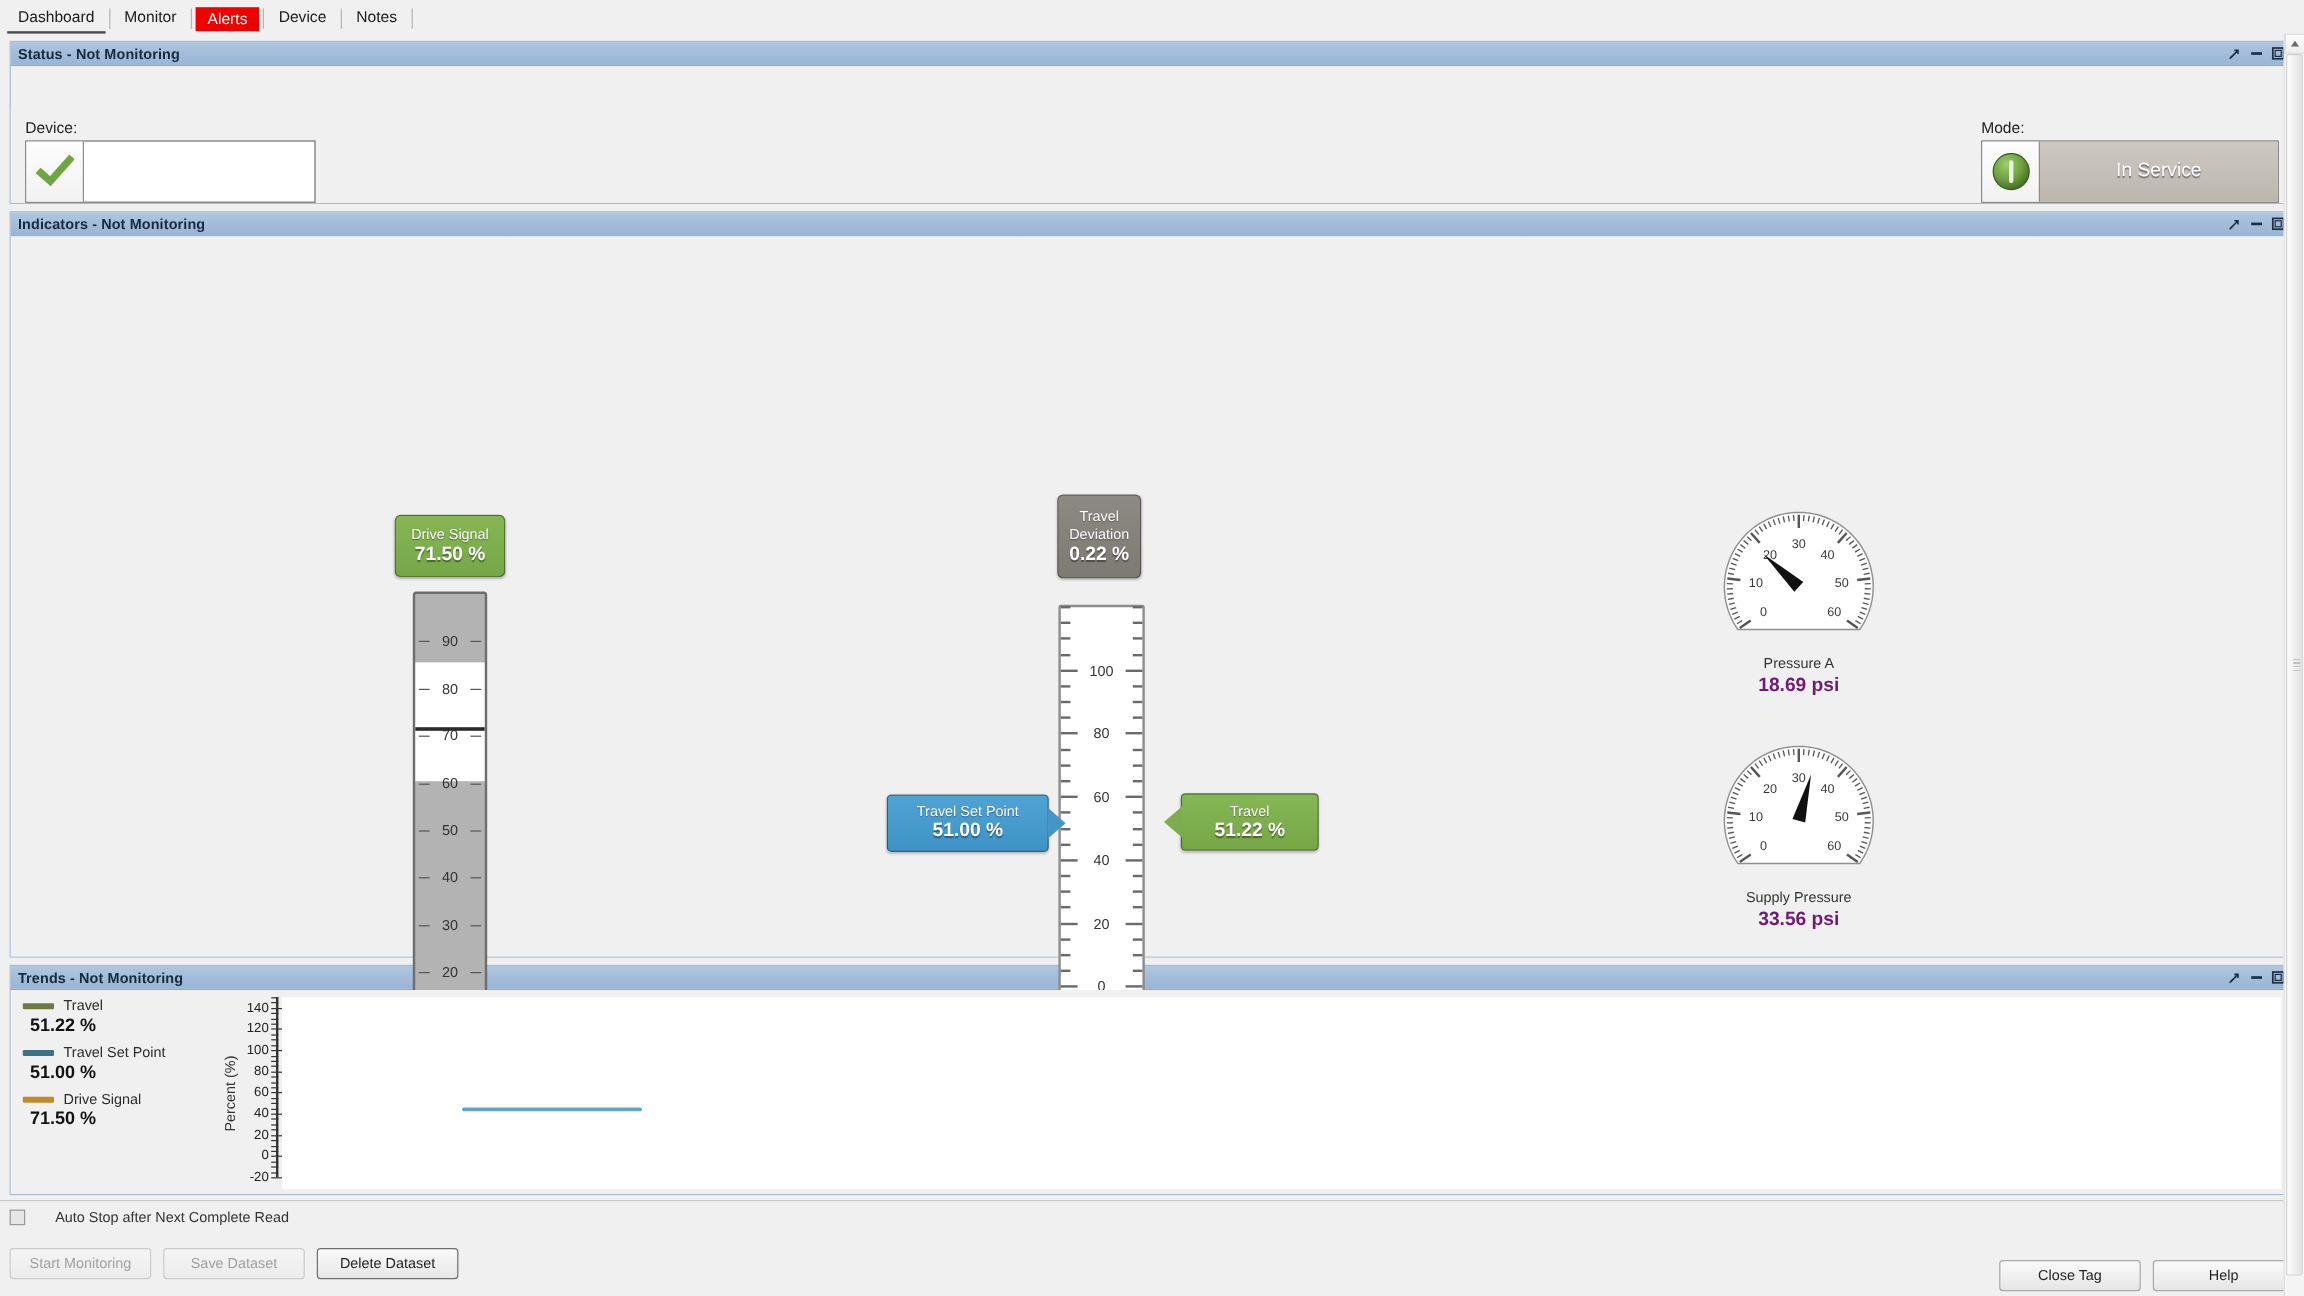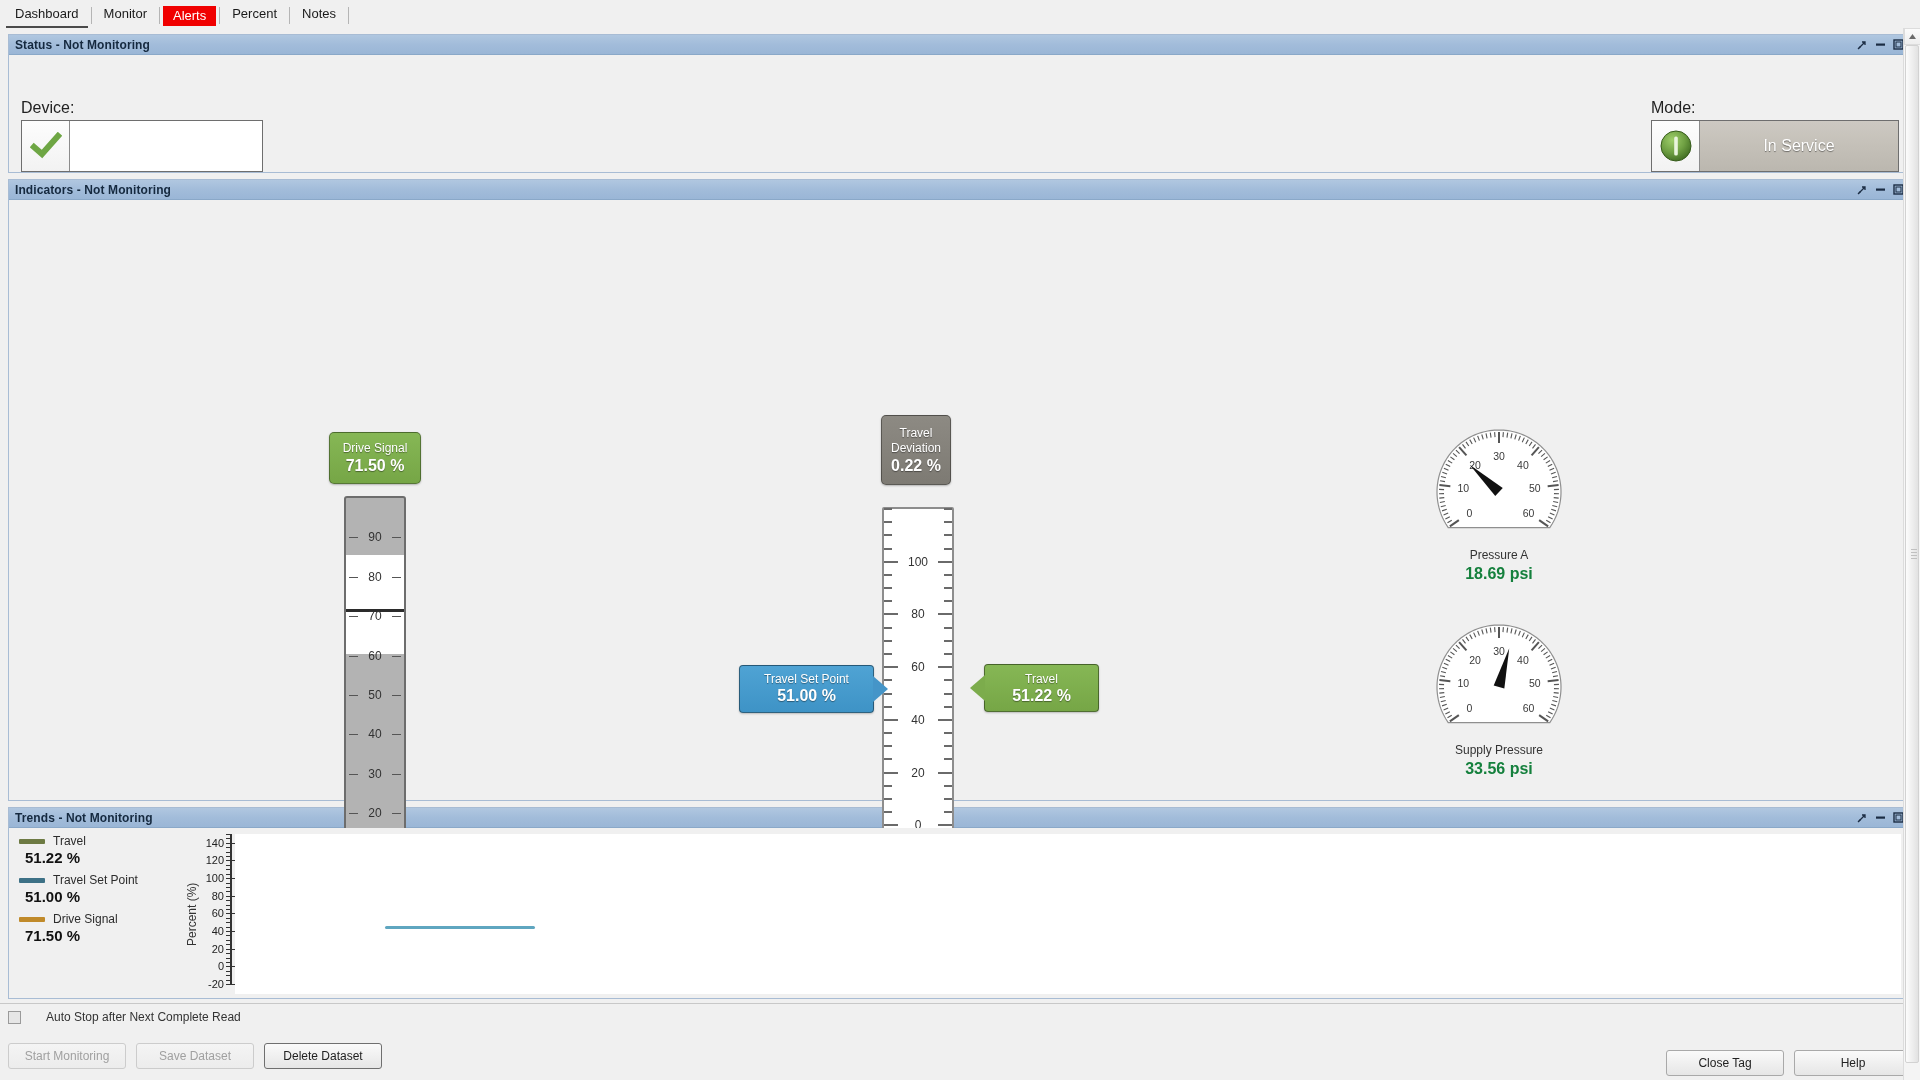--- a/index.html
+++ b/index.html
@@ -66,21 +66,21 @@
   .panel-ctrls { margin-left: auto; display: flex; align-items: center; gap: 5px; padding-right: 2px; }
   .pc { width: 13px; height: 13px; position: relative; cursor: pointer; }
   .pc svg { display: block; }
   .panel-body { flex: 1 1 auto; position: relative; background: #f0f0f0; }
 
   
   #status-panel { flex: 0 0 128px; margin-top: 6px; gap: 36px; }
   .status-body { display: flex; padding: 8px 12px 0 12px; height: 100%; }
   .status-col { display: flex; flex-direction: column; }
   .status-col.right { margin-left: auto; align-items: flex-start; }
-  .field-label { font-size: 16px; color: #222; margin-bottom: 3px; }
+  .field-label { font-size: 13px; color: #222; margin-bottom: 3px; }
   .statusbtn {
     display: flex; align-items: stretch;
     width: 242px; height: 52px;
     border: 1px solid #6e6e6e;
     background: #fff;
   }
   .statusbtn .ico {
     width: 48px; flex: 0 0 48px;
     background: linear-gradient(to bottom, #fdfdfd, #f2f2f2);
     display: flex; align-items: center; justify-content: center;
@@ -172,21 +172,21 @@
   }
   .callout.blue .arrow  { right: -15px; border-left: 15px solid #4595c8; }
   .callout.green .arrow { left: -15px;  border-right: 15px solid #7cac4c; }
 
   
   .dial { position: absolute; }
   .dial .cap {
     text-align: center; font-size: 12px; color: #333; margin-top: 2px;
   }
   .dial .val {
-    text-align: center; font-size: 16px; font-weight: bold; color: #15803d; margin-top: 3px;
+    text-align: center; font-size: 16px; font-weight: bold; color: #701a75; margin-top: 3px;
   }
 
   
   #inputbox {
     position: absolute; left: 828px; top: 716px; width: 130px;
   }
   #inputbox .ib-title { font-size: 12px; color: #222; }
   #inputbox .ib-rule { border-top: 1px solid #cfcfcf; margin-top: 2px; }
   #inputbox .ib-row { display: flex; font-size: 12px; color: #222; margin-top: 3px; white-space: nowrap; }
   #inputbox .ib-k { width: 104px; text-align: right; padding-right: 7px; }
@@ -270,21 +270,21 @@
 
 <div id="app">
 
   <div class="tabbar">
     <div class="tab active">Dashboard</div>
     <div class="tabsep"></div>
     <div class="tab">Monitor</div>
     <div class="tabsep"></div>
     <div class="tab alert">Alerts</div>
     <div class="tabsep"></div>
-    <div class="tab">Percent</div>
+    <div class="tab">Device</div>
     <div class="tabsep"></div>
     <div class="tab">Notes</div>
     <div class="tabsep"></div>
   </div>
 
   <div class="panel" id="status-panel">
     <div class="panel-head">
       <div class="panel-title">Status - Not Monitoring</div>
       <div class="panel-ctrls">
         <div class="pc">

